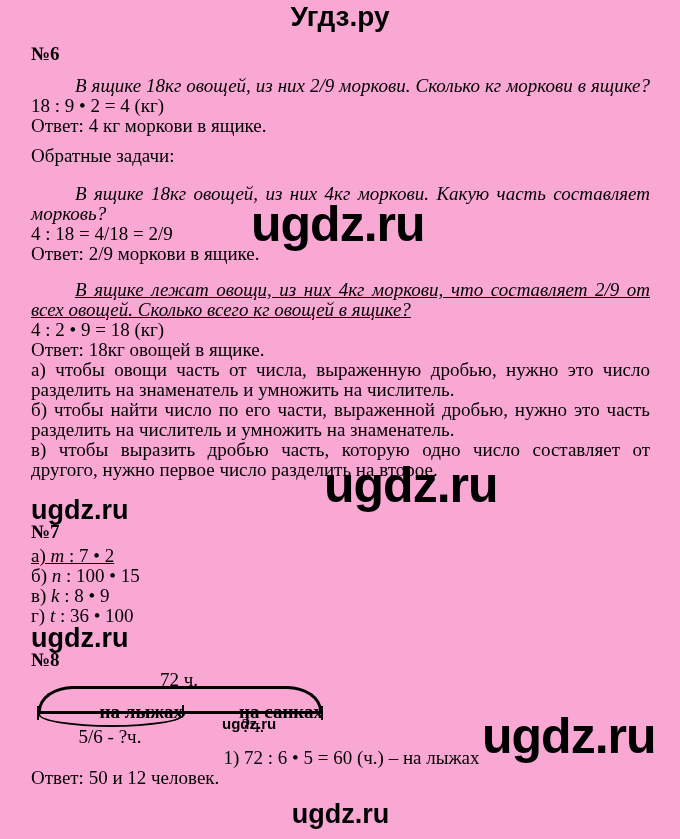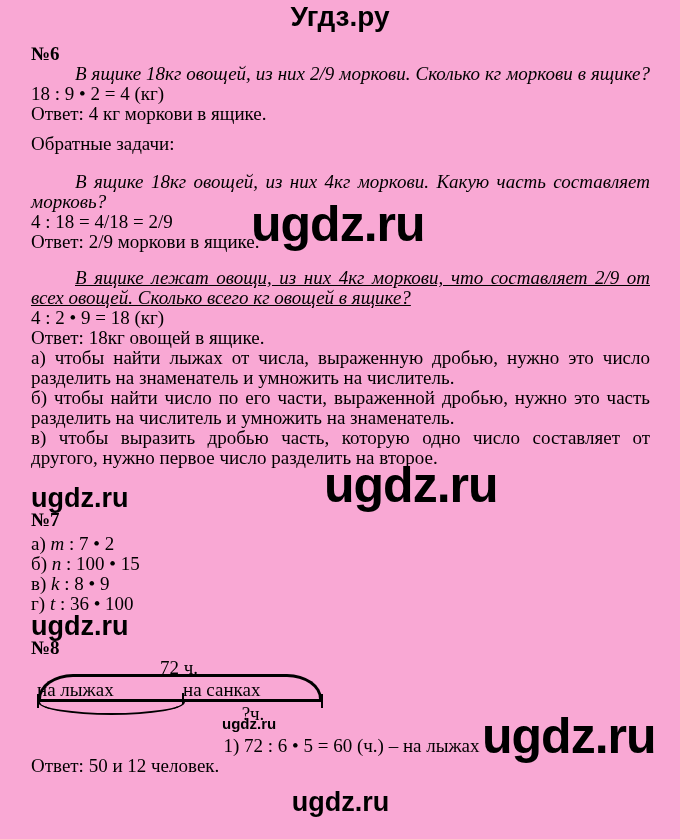--- a/index.html
+++ b/index.html
@@ -13,24 +13,24 @@
   }
   .site-title {
     padding-top:2px;
     text-align:center;
     font-family:"Liberation Sans","DejaVu Sans",sans-serif;
     font-weight:700; font-size:28px; line-height:30px;
   }
   .content { position:absolute; left:31px; right:30px; top:44px; }
   .b { font-weight:bold; }
   .stmt { font-style:italic; text-align:justify; text-indent:44px; margin:0; }
-  .stmt.fill { text-align-last:justify; }
+  .stmt.fill { text-align-last:justify;margin-top:12px; }
   .just { text-align:justify; margin:0; }
   .line { margin:0; }
-  .mt6 { margin-top:18px; } .mt10 { margin-top:10px; } .mt16 { margin-top:16px;text-decoration:underline; } .mt4 { margin-top:4px; }
+  .mt6 { margin-top:18px; } .mt10 { margin-top:10px; } .mt16 { margin-top:16px;text-decoration:underline; } .mt4 { margin-top:4px;text-decoration:underline; }
   .wm {
     font-family:"Liberation Sans","DejaVu Sans",sans-serif;
     font-weight:700; color:#000;
   }
   .wm-flow { font-size:27px; line-height:24px; }
   .wm-abs  { position:absolute; font-size:50px; line-height:50px; letter-spacing:-1px; white-space:nowrap; }
   .wm1 { left:251px; top:199px; }
   .wm3 { left:324px; top:460px; }
   .wm6 { left:482px; top:711px; }
   .wm-tiny { position:absolute; left:222px; top:716px; font-size:15px; line-height:15px; }
@@ -42,21 +42,21 @@
   .dg-brace {
     position:absolute; left:7px; top:16px; width:278px; height:24px;
     border:3px solid #000; border-bottom:none;
     border-radius:35px 35px 0 0 / 25px 25px 0 0;
   }
   .dg-bar  { position:absolute; left:6px; top:41px; width:286px; height:3px; background:#000; }
   .dg-tick { position:absolute; width:2px; background:#000; }
   .dg-tick-left  { left:6px;  top:36px; height:14px; }
   .dg-tick-right { left:290px; top:36px; height:14px; }
   .dg-tick-mid   { left:151px; top:35px; height:11px; }
-  .dg-label { position:absolute; top:22px; text-align:left; font-weight:normal; }
+  .dg-label { position:absolute; top:32px; text-align:right; font-weight:bold; }
   .dg-label-left  { left:6px; width:146px; }
   .dg-label-right { left:152px; width:140px; }
   .dg-underarc {
     position:absolute; left:7px; top:44px; width:143px; height:11px;
     border:2.5px solid #000; border-top:none;
     border-radius:0 0 50% 50% / 0 0 100% 100%;
   }
   .dg-sub { position:absolute; text-align:center; }
   .dg-sub-left  { left:6px; top:57px; width:146px; }
   .dg-sub-right { left:152px; top:46px; width:140px; }
@@ -82,21 +82,21 @@
 
     <div class="line mt10">Обратные задачи:</div>
     <p class="stmt mt6">В ящике 18кг овощей, из них 4кг моркови. Какую часть составляет морковь?</p>
     <div class="line">4 : 18 = 4/18 = 2/9</div>
     <div class="line">Ответ: 2/9 моркови в ящике.</div>
 
     <p class="stmt mt16">В ящике лежат овощи, из них 4кг моркови, что составляет 2/9 от всех овощей. Сколько всего кг овощей в ящике?</p>
     <div class="line">4 : 2 • 9 = 18 (кг)</div>
     <div class="line">Ответ: 18кг овощей в ящике.</div>
 
-    <p class="just">а) чтобы найти лыжах от числа, выраженную дробью, нужно это число разделить на знаменатель и умножить на числитель.</p>
+    <p class="just">а) чтобы овощи часть от числа, выраженную дробью, нужно это число разделить на знаменатель и умножить на числитель.</p>
     <p class="just">б) чтобы найти число по его части, выраженной дробью, нужно это часть разделить на числитель и умножить на знаменатель.</p>
     <p class="just">в) чтобы выразить дробью часть, которую одно число составляет от другого, нужно первое число разделить на второе.</p>
 
     <div class="wm wm-flow mt6">ugdz.ru</div>
 
     <div class="line b">№7</div>
     <div class="line mt4"><span>а) </span><i>m</i><span> : 7 • 2</span><i></i><span></span><i></i></div>
     <div class="line"><span>б) </span><i>n</i><span> : 100 • 15</span><i></i><span></span><i></i></div>
     <div class="line"><span>в) </span><i>k</i><span> : 8 • 9</span><i></i><span></span><i></i></div>
     <div class="line"><span>г) </span><i>t</i><span> : 36 • 100</span><i></i><span></span><i></i></div>
@@ -108,20 +108,21 @@
     <div class="diagram">
       <div class="dg-total">72 ч.</div>
       <div class="dg-brace"></div>
       <div class="dg-bar"></div>
       <div class="dg-tick dg-tick-left"></div>
       <div class="dg-tick dg-tick-mid"></div>
       <div class="dg-tick dg-tick-right"></div>
       <div class="dg-label dg-label-left">на лыжах</div>
       <div class="dg-label dg-label-right">на санках</div>
       <div class="dg-underarc"></div>
+      <div class="dg-sub dg-sub-left">5/6 - ?ч.</div>
       <div class="dg-sub dg-sub-right">?ч.</div>
     </div>
 
     <div class="line indent1">1) 72 : 6 • 5 = 60 (ч.) – на лыжах</div>
     <div class="line">Ответ: 50 и 12 человек.</div>
 
     <div class="wm wm-bottom">ugdz.ru</div>
 
   </div>
 </div>

